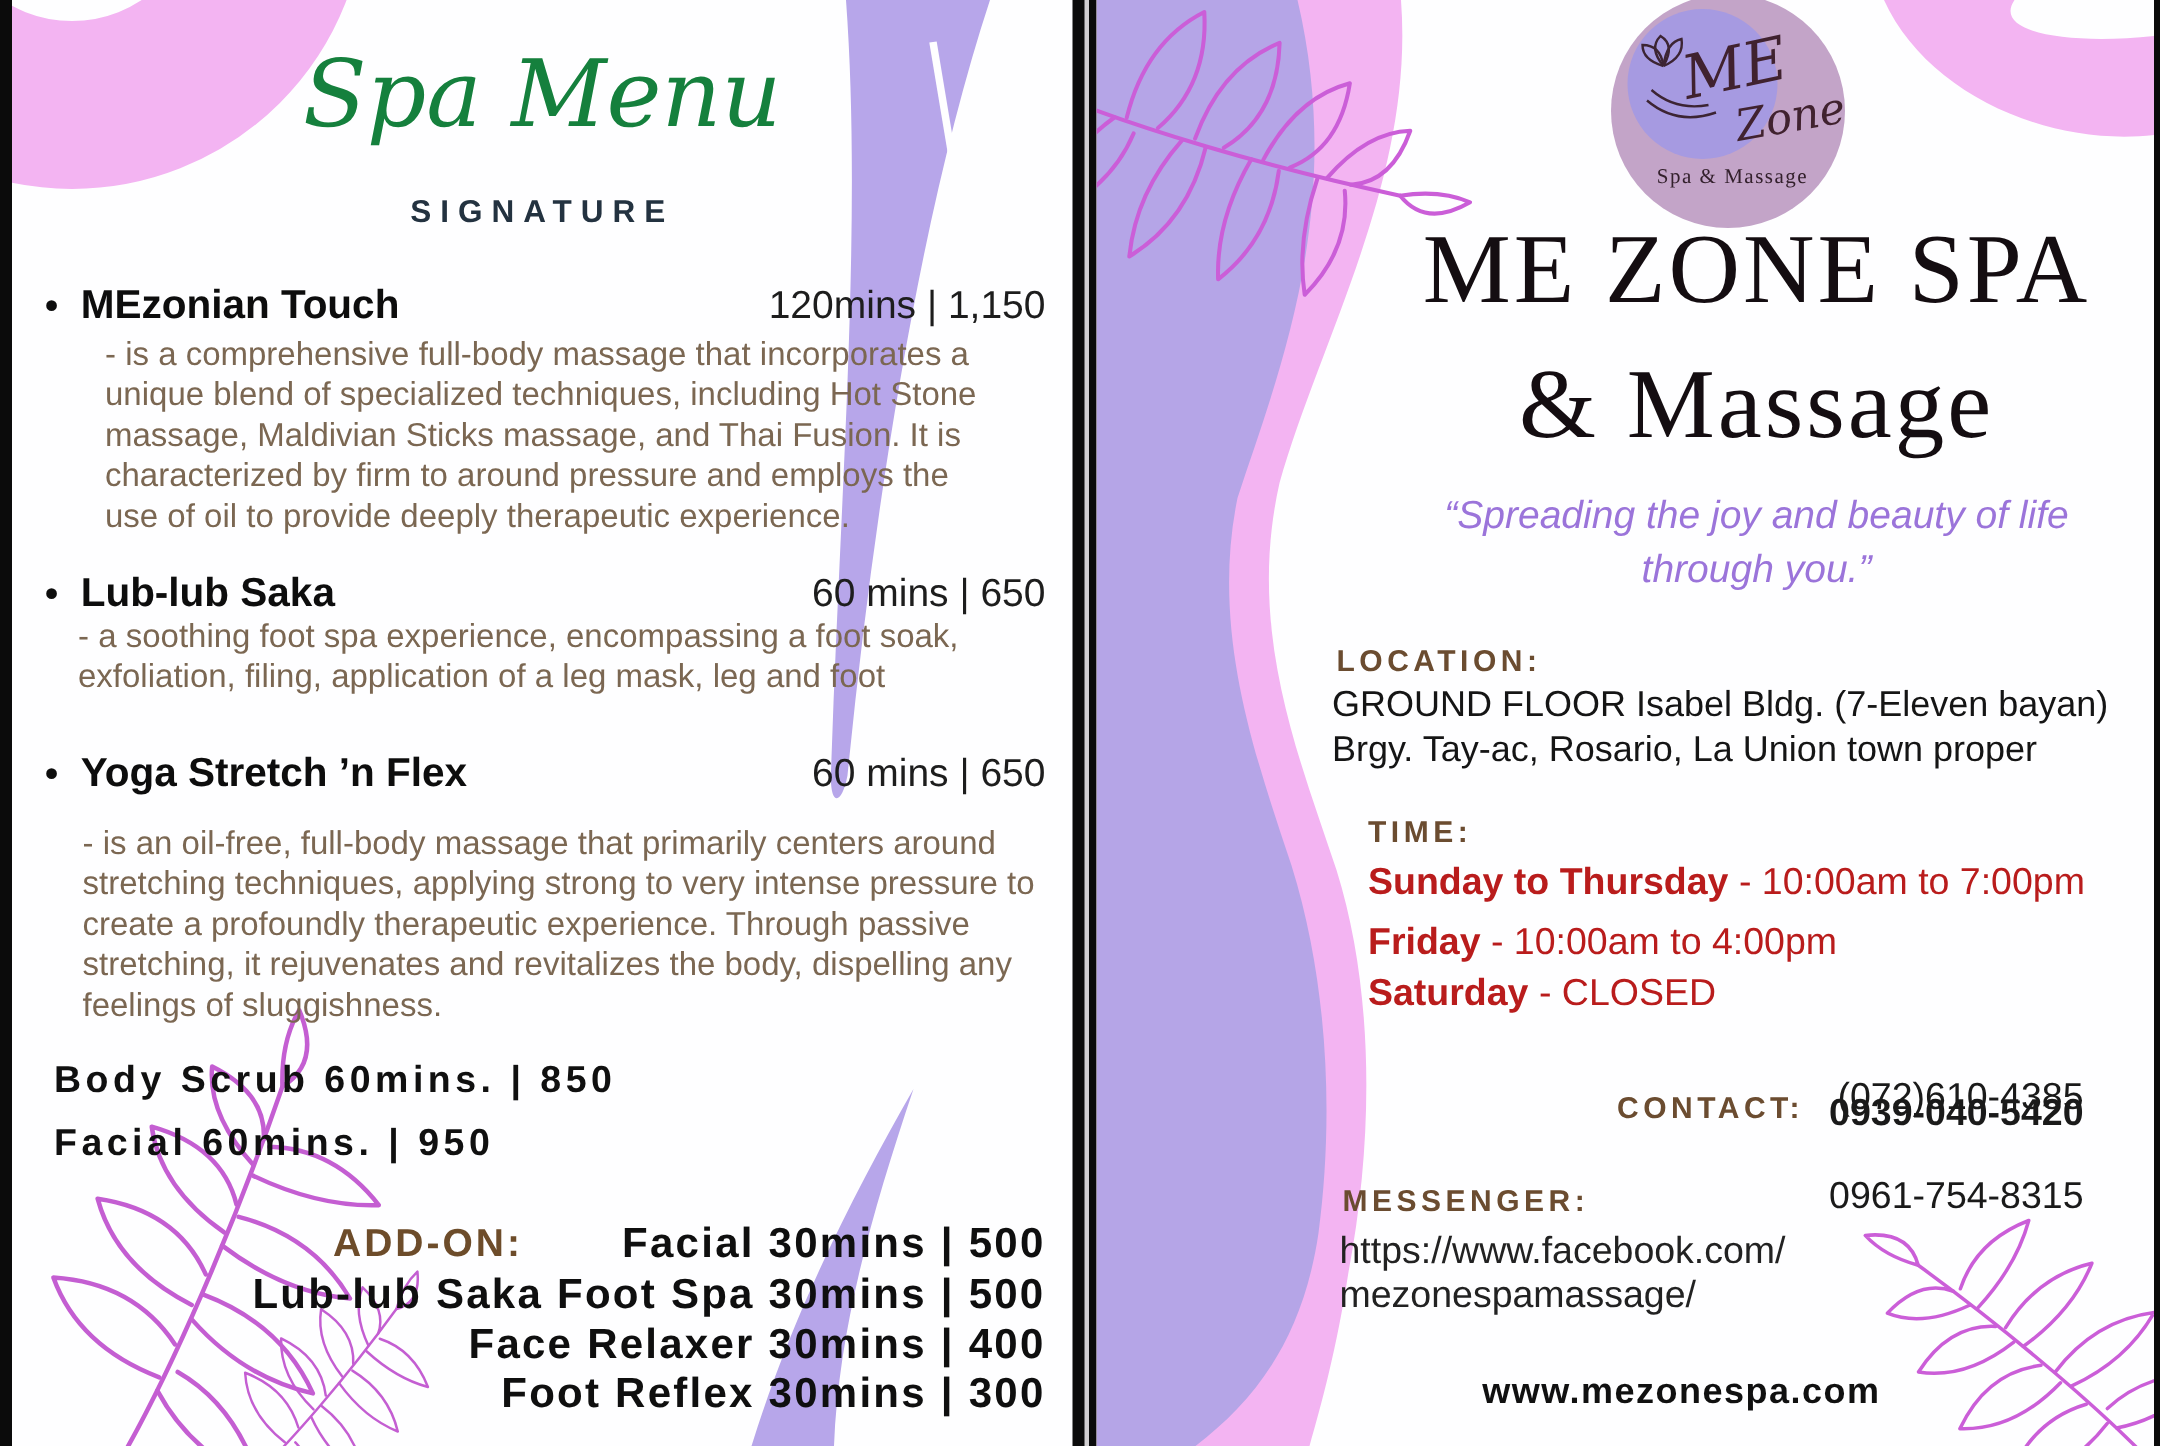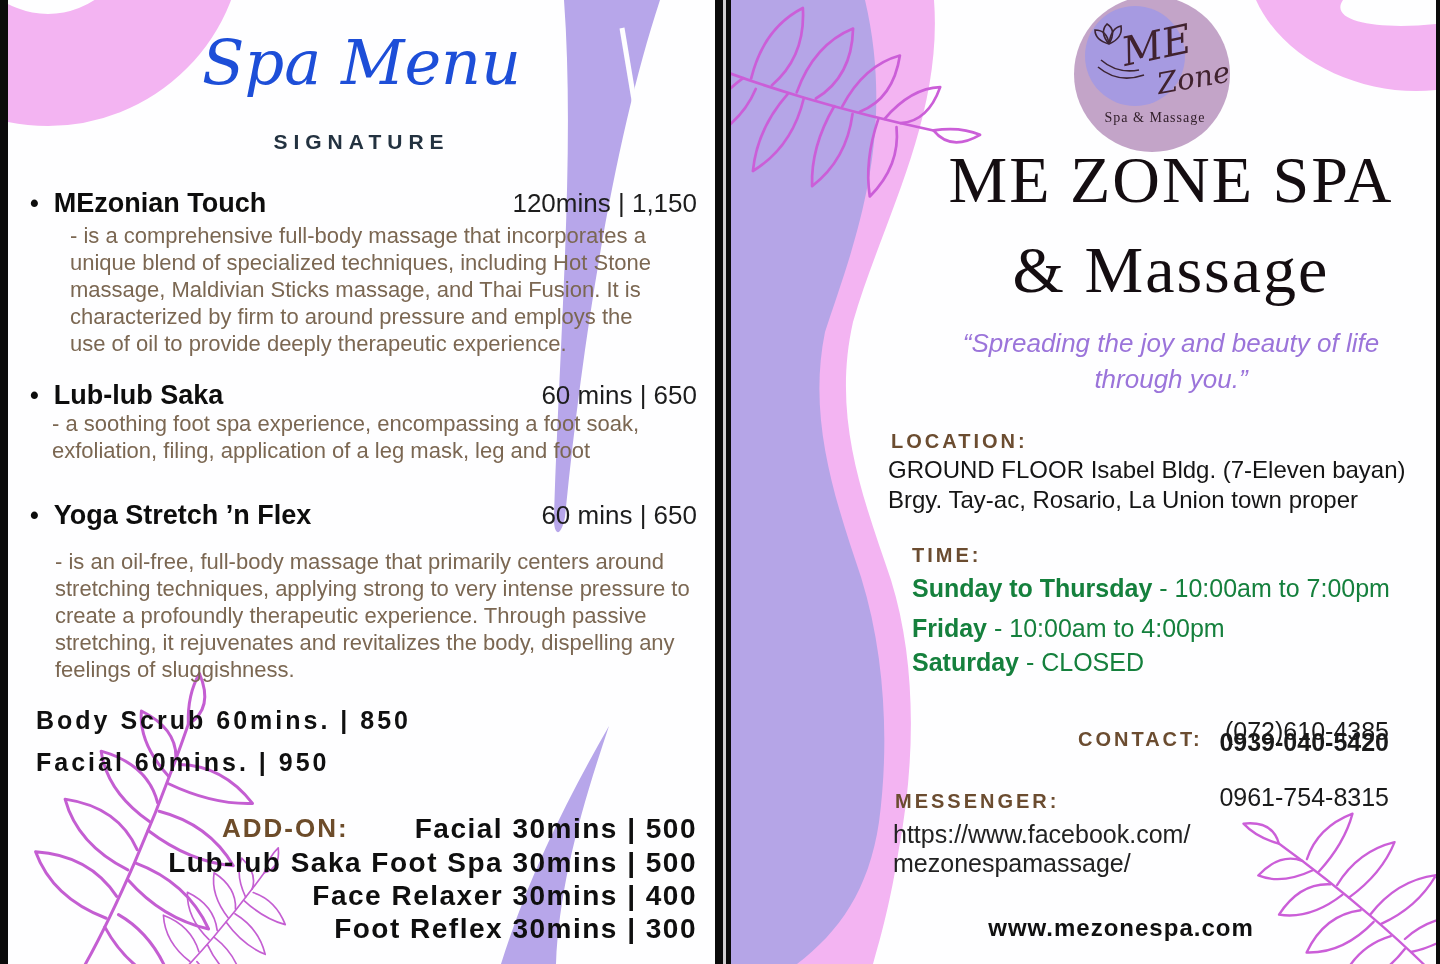--- a/index.html
+++ b/index.html
@@ -7,42 +7,42 @@
          font-family:"Liberation Sans",sans-serif;}
   .page{position:absolute;top:0;height:964px;background:#fefeff;overflow:hidden;}
   .pl{left:8px;width:707px;}
   .pr{left:731px;width:705px;}
   .gapline{position:absolute;top:0;bottom:0;left:723px;width:3px;background:#f5f2f5;opacity:.85;}
   svg.bg{position:absolute;left:0;top:0;}
   .abs{position:absolute;white-space:nowrap;}
 
   
   .spa-title{left:0;right:0;top:26px;text-align:center;
-    font-family:"DejaVu Serif",serif;font-style:italic;font-size:62px;color:#1d4ed8;}
+    font-family:"DejaVu Serif",serif;font-style:italic;font-size:62px;color:#15803d;}
   .signature{left:0;right:0;top:130px;text-align:center;font-weight:bold;
     font-size:21px;letter-spacing:6px;color:#233240;}
   .item-head{display:flex;justify-content:space-between;align-items:baseline;left:22px;right:18px;}
   .item-name{font-size:27px;font-weight:bold;color:#0d0d0d;}
   .item-name::before{content:"•";margin-right:15px;font-size:25px;}
   .item-price{font-size:26px;color:#1d1d1d;font-weight:normal;}
   .desc .desc-line{font-size:22px;color:#7b6752;line-height:27px;white-space:nowrap;}
   .d1{left:62px;top:222px;}
   .d2{left:44px;top:410px;}
   .d3{left:47px;top:548px;}
   .extra{left:28px;font-size:25px;font-weight:bold;letter-spacing:3px;color:#101010;}
   .addon-label{left:214px;top:813px;font-size:26px;font-weight:bold;letter-spacing:2px;color:#6d4c2a;}
   .addon-line{right:18px;text-align:right;font-size:28px;font-weight:bold;letter-spacing:1.5px;color:#0f0f0f;}
 
   
   .r-title{left:175px;width:530px;text-align:center;font-family:"Liberation Serif",serif;
     color:#140d11;font-size:66px;letter-spacing:2px;}
   .tagline{left:175px;width:530px;text-align:center;font-style:italic;font-size:26px;color:#9b74da;}
   .rlabel{font-weight:bold;letter-spacing:3px;color:#6b4c30;font-size:20px;}
   .addr{left:157px;font-size:24px;color:#151515;}
-  .hour{left:181px;font-size:25px;color:#15803d;}
+  .hour{left:181px;font-size:25px;color:#b91c1c;}
   .hour b{font-weight:bold;}
   .phone{right:47px;text-align:right;font-size:25px;color:#1a1a1a;}
   .msgr{left:162px;font-size:25px;color:#222222;}
   .website{left:120px;width:540px;top:914px;text-align:center;font-weight:bold;
     font-size:24px;letter-spacing:1px;color:#101010;}
   .logo-svg{position:absolute;left:336px;top:-8px;}
 </style>
 </head>
 <body>
 

